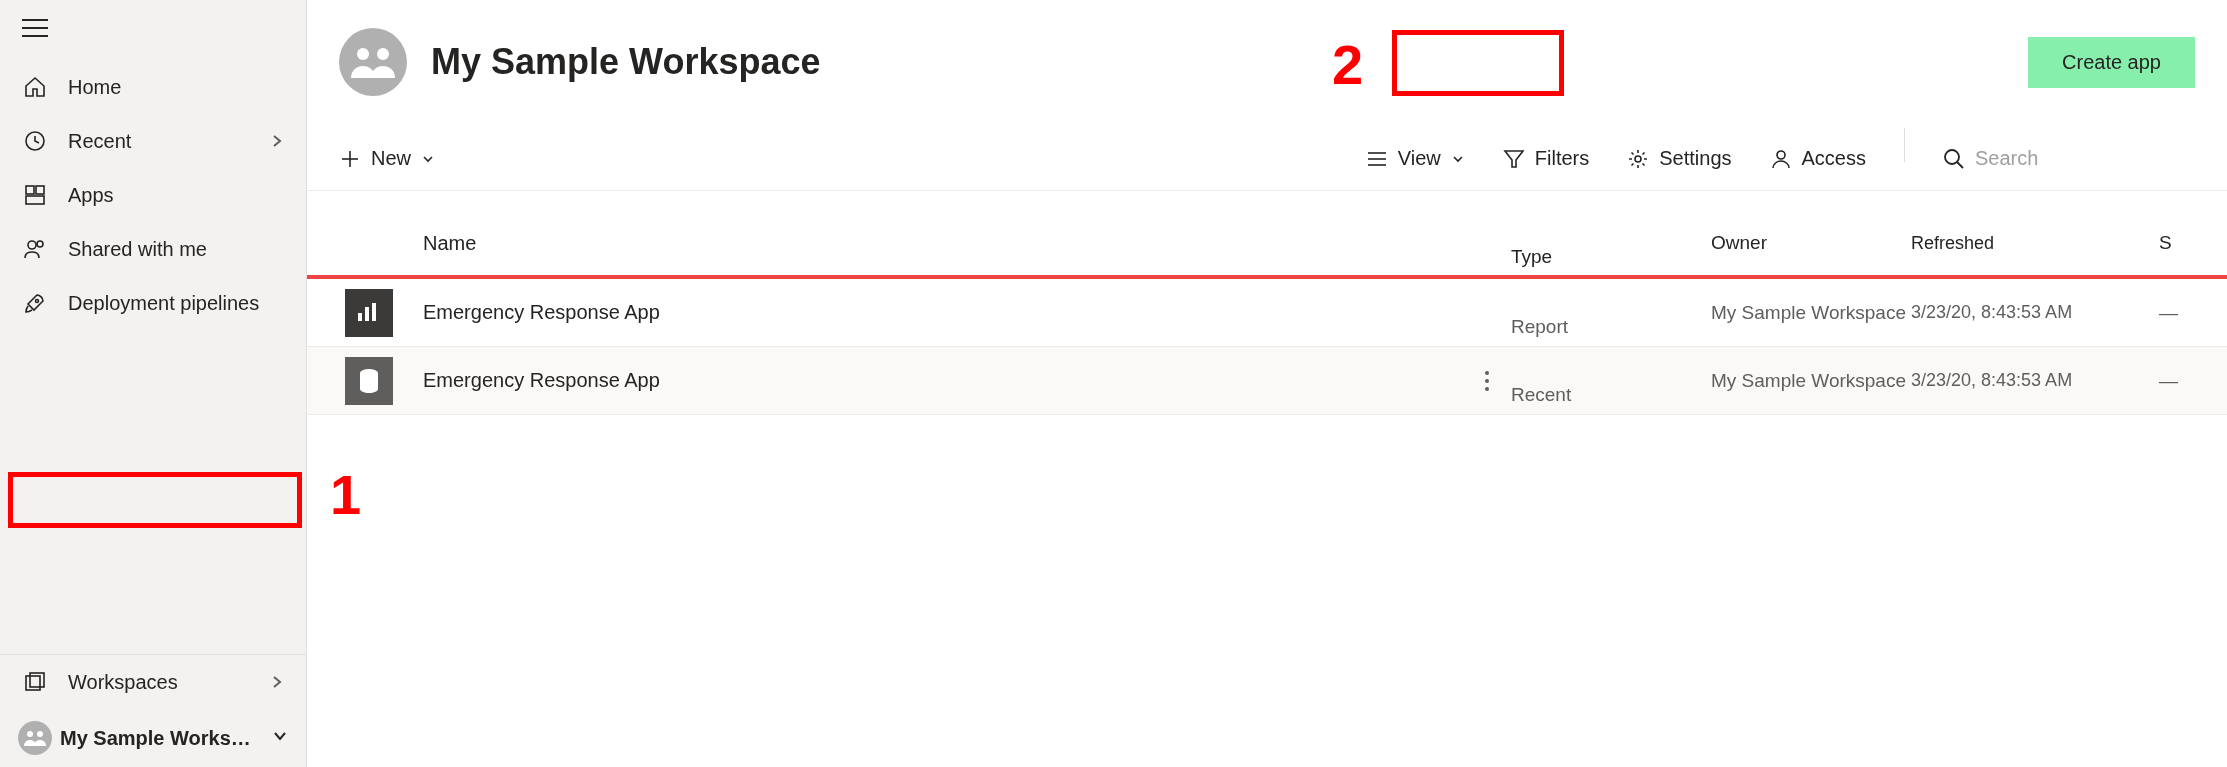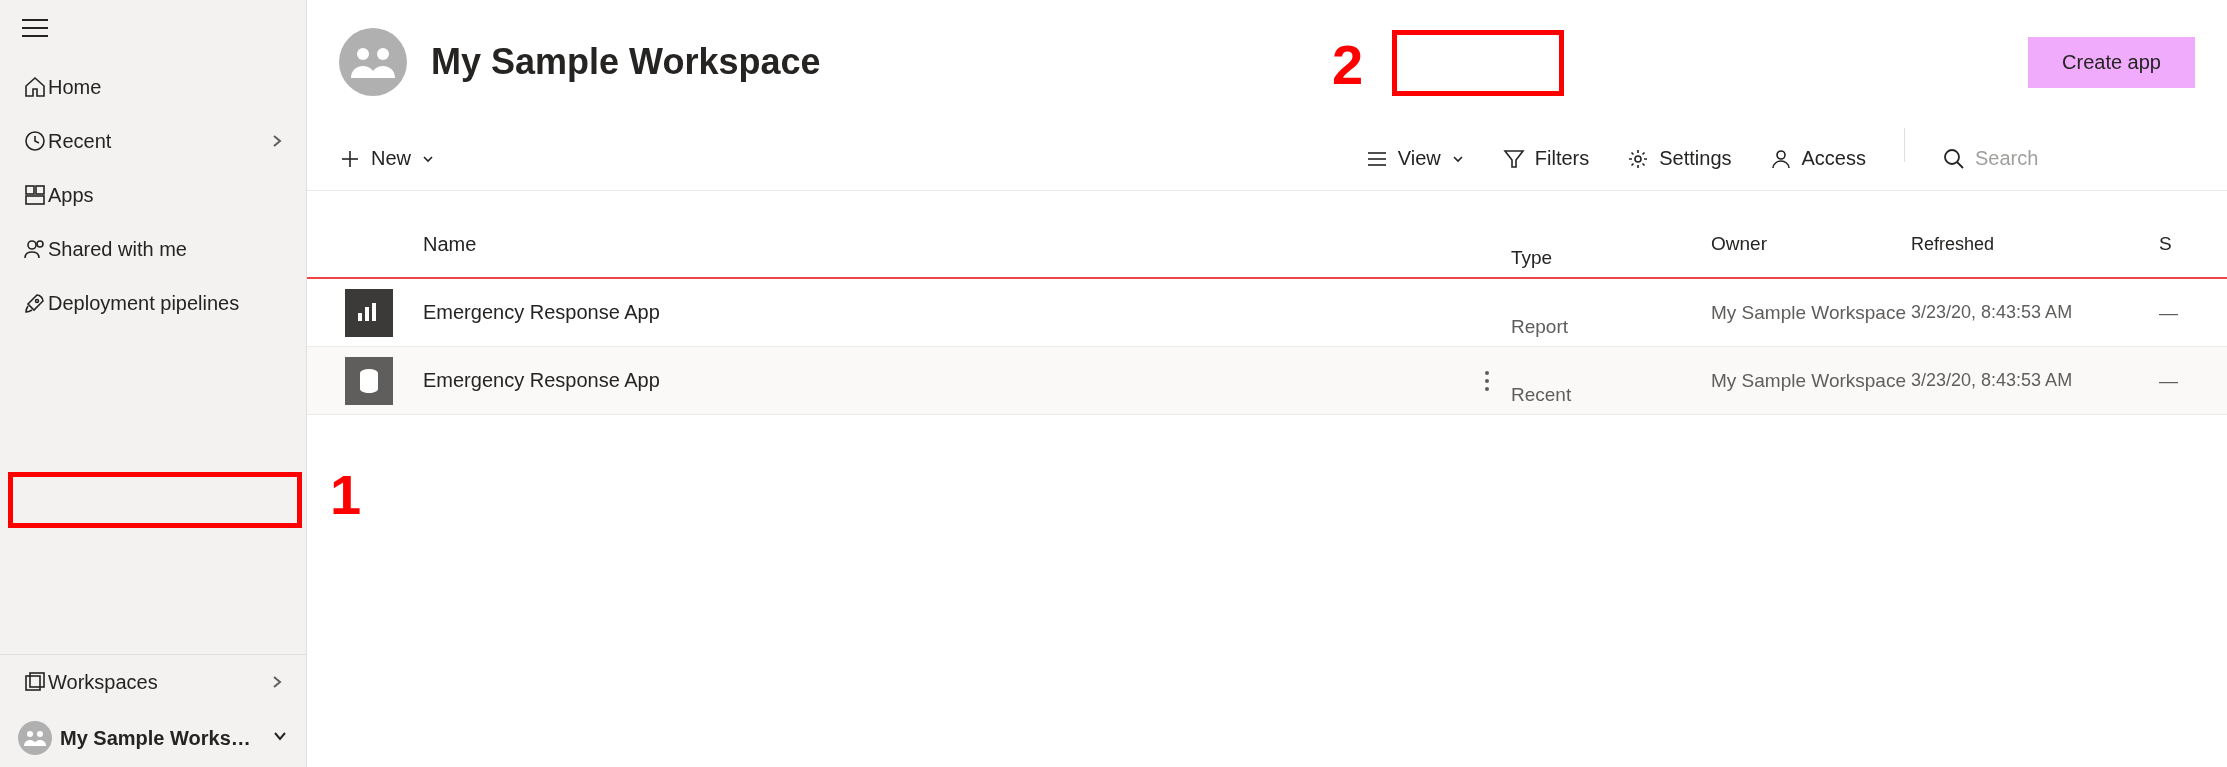--- a/index.html
+++ b/index.html
@@ -29,20 +29,21 @@
   .nav-items {
     display: flex;
     flex-direction: column;
   }
   .nav-item {
     display: flex;
     align-items: center;
     padding: 14px 22px;
     font-size: 20px;
     cursor: pointer;
+    gap: 20px;
   }
   .nav-item .nav-icon {
     width: 26px;
     height: 26px;
     display: flex;
     align-items: center;
     justify-content: center;
   }
   .nav-item .nav-icon svg { stroke: #252423; fill: none; }
   .nav-label { flex: 1; color: #252423; }
@@ -98,21 +99,21 @@
     align-items: center;
     justify-content: center;
   }
   .header-avatar svg { fill: #ffffff; }
   .header-title {
     font-size: 36px;
     font-weight: 600;
     flex: 1;
   }
   .create-app-btn {
-    background: #f0abfc;
+    background: #86efac;
     color: #252423;
     border: none;
     padding: 14px 34px;
     font-size: 20px;
     cursor: pointer;
   }
   .toolbar {
     display: flex;
     align-items: center;
     padding: 14px 32px 20px 32px;
@@ -148,21 +149,21 @@
   }
   .trow {
     display: flex;
     align-items: center;
     border-bottom: 1px solid #edebe9;
     min-height: 68px;
     padding: 0 8px;
   }
   .trow.header-row {
     font-weight: 400;
-    border-bottom: 2px solid #ef4444;
+    border-bottom: 4px solid #ef4444;
     color: #252423;
     font-size: 20px;
     height: 60px;
   }
   .trow.hover { background: #faf9f8; }
   .col-icon { width: 108px; display:flex; justify-content:center; }
   .col-name { flex: 1; font-size: 20px; }
   .col-menu { width: 48px; display:flex; justify-content:center; }
   .col-type { width: 200px; font-size: 19px; color: #605e5c; margin-top: 28px; }
   .col-owner { width: 200px; font-size: 19px; color: #605e5c; }

